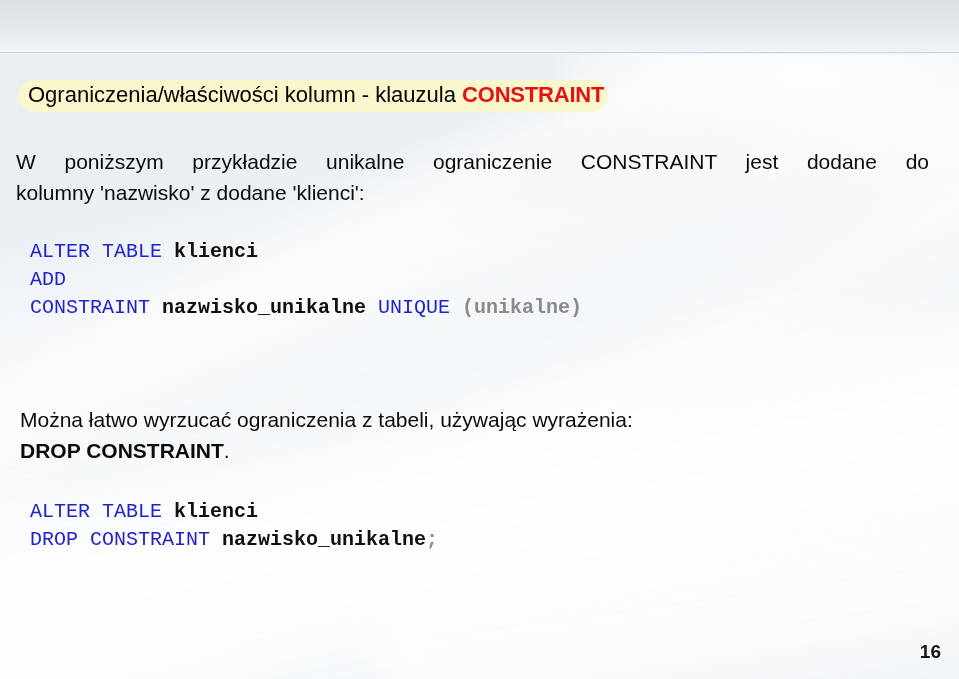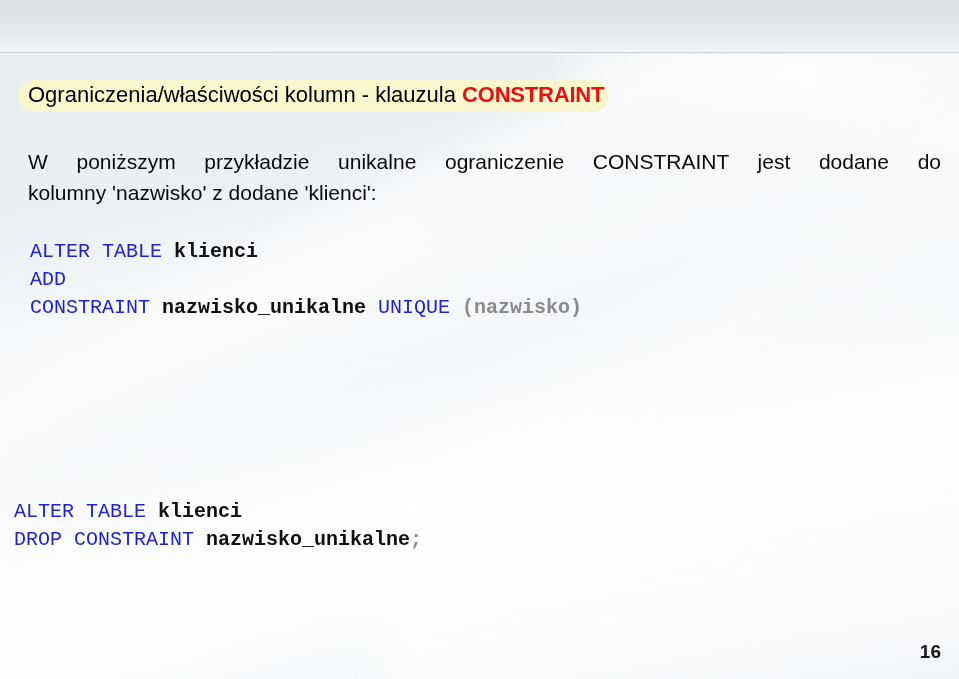--- a/index.html
+++ b/index.html
@@ -143,21 +143,21 @@
   
   .para {
     position: absolute;
     color: #0b0b0b;
     font-size: 21px;
     line-height: 31px;
     text-align: justify;
     z-index: 3;
   }
   #para1 {
-    left: 28px; top: 146px;
+    left: 16px; top: 146px;
     width: 913px;
   }
   #para1 .l1 { display: block; text-align: justify; text-align-last: justify; }
   #para1 .l2 { display: block; }
 
   #para2 {
     left: 20px; top: 404px;
     width: 913px;
   }
   #para2 .l1 { display: block; }
@@ -167,21 +167,21 @@
   
   .code {
     position: absolute;
     font-family: "Liberation Mono", "DejaVu Sans Mono", monospace;
     font-size: 20px;
     line-height: 28px;
     white-space: pre;
     z-index: 3;
   }
   #code1 { left: 30px; top: 238px; }
-  #code2 { left: 14px; top: 498px; }
+  #code2 { left: 30px; top: 498px; }
   .code .kw  { color: #2222cc; font-weight: normal; }
   .code .id  { color: #101010; font-weight: bold; text-align: center; }
   .code .dim { color: #8a8a8a; font-weight: bold; }
 
   
   #page-no {
     position: absolute;
     right: 18px; bottom: 16px;
     font-size: 19px;
     font-weight: bold;
@@ -207,21 +207,25 @@
 
   <div id="slide-title"><span>Ograniczenia/właściwości kolumn - klauzula </span><span class="kw">CONSTRAINT</span></div>
 
   <div id="para1" class="para">
     <span class="l1">W poniższym przykładzie unikalne ograniczenie CONSTRAINT jest dodane do</span>
     <span class="l2">kolumny 'nazwisko' z dodane 'klienci':</span>
   </div>
 
   <div id="code1" class="code"><span class="kw">ALTER TABLE </span><span class="id">klienci</span>
 <span class="kw">ADD</span>
-<span class="kw">CONSTRAINT </span><span class="id">nazwisko_unikalne </span><span class="kw">UNIQUE </span><span class="dim">(nazwisko)</span></div>
-
+<span class="kw">CONSTRAINT </span><span class="id">nazwisko_unikalne </span><span class="kw">UNIQUE </span><span class="dim">(unikalne)</span></div>
+
+  <div id="para2" class="para">
+    <span class="l1">Można łatwo wyrzucać ograniczenia z tabeli, używając wyrażenia:</span>
+    <span class="l2"><span>DROP CONSTRAINT</span><span class="dot">.</span></span>
+  </div>
 
   <div id="code2" class="code"><span class="kw">ALTER TABLE </span><span class="id">klienci</span>
 <span class="kw">DROP CONSTRAINT </span><span class="id">nazwisko_unikalne</span><span class="dim">;</span></div>
 
   <div id="page-no">16</div>
 
 </div>
 
 </body></html>

